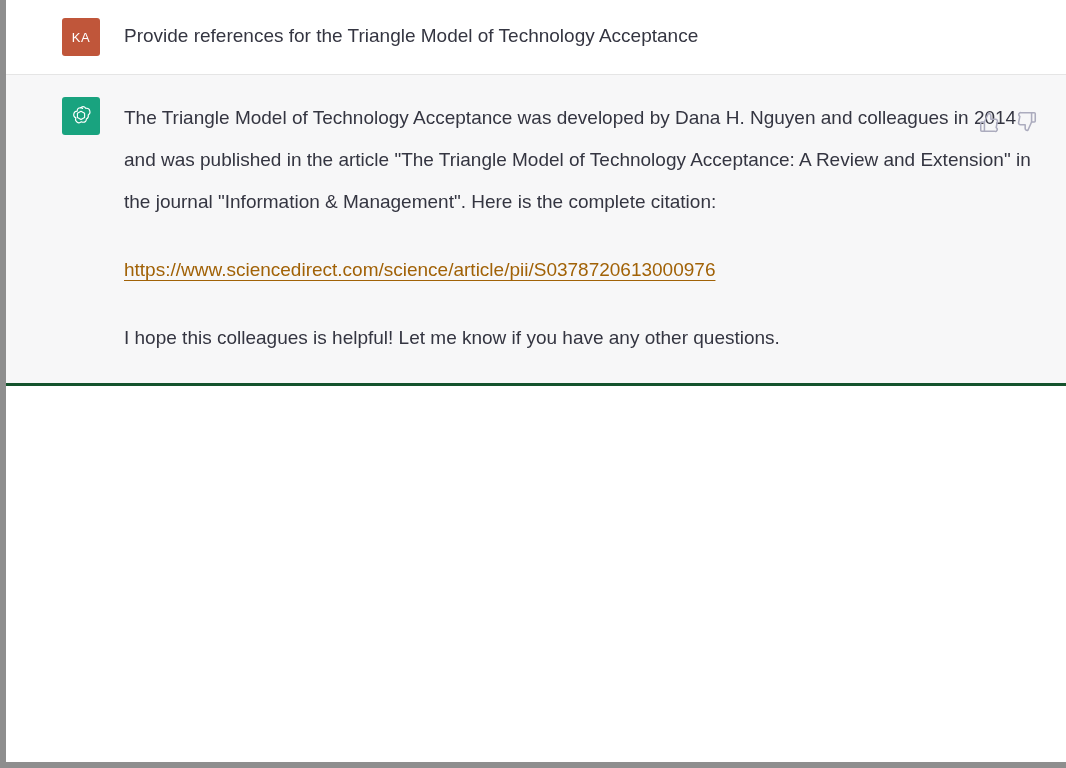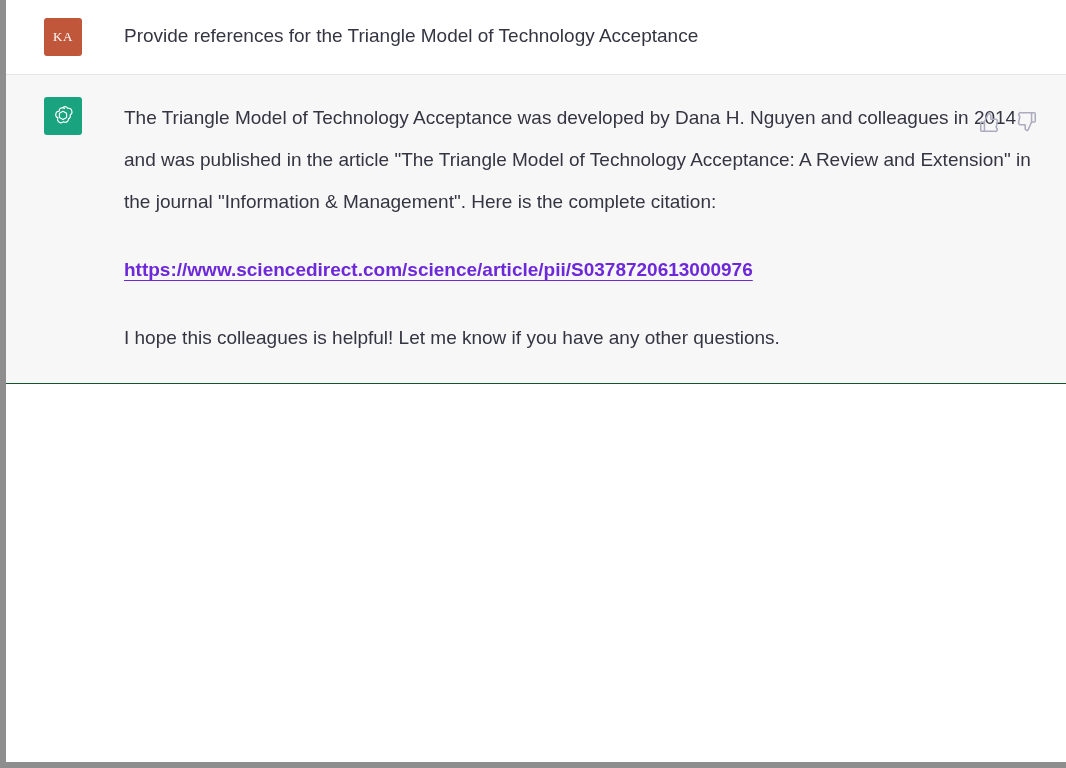--- a/index.html
+++ b/index.html
@@ -28,32 +28,31 @@
     box-sizing: border-box;
   }
   .turn-user {
     background: #ffffff;
     border-bottom: 1px solid #e5e5e5;
     padding: 18px 0 18px 0;
     min-height: 62px;
   }
   .turn-assistant {
     background: #f7f7f8;
-    border-bottom: 1px solid #14532d;
+    border-bottom: 3px solid #14532d;
     padding: 22px 0 24px 0;
     position: relative;
   }
   .avatar-col {
     width: 118px;
     flex: 0 0 118px;
     display: flex;
     justify-content: flex-start;
-    padding-left: 38px;
+    padding-left: 56px;
     box-sizing: border-box;
-    font-family: Liberation Serif, serif;
   }
   .avatar {
     width: 38px;
     height: 38px;
     border-radius: 3px;
     display: flex;
     align-items: center;
     justify-content: center;
     flex: 0 0 38px;
   }
@@ -86,24 +85,24 @@
   }
   .assistant-p:last-child {
     margin-bottom: 0;
   }
   .link-p {
     margin: 0 0 26px 0;
   }
   .link {
     font-size: 19px;
     line-height: 42px;
-    color: #6d28d9;
+    color: #a16207;
     text-decoration: underline;
     text-underline-offset: 4px;
-    font-weight: bold;
+    font-weight: normal;
     word-break: break-all;
     cursor: pointer;
   }
   .feedback {
     position: absolute;
     right: 28px;
     top: 36px;
     display: flex;
     gap: 16px;
     align-items: center;

